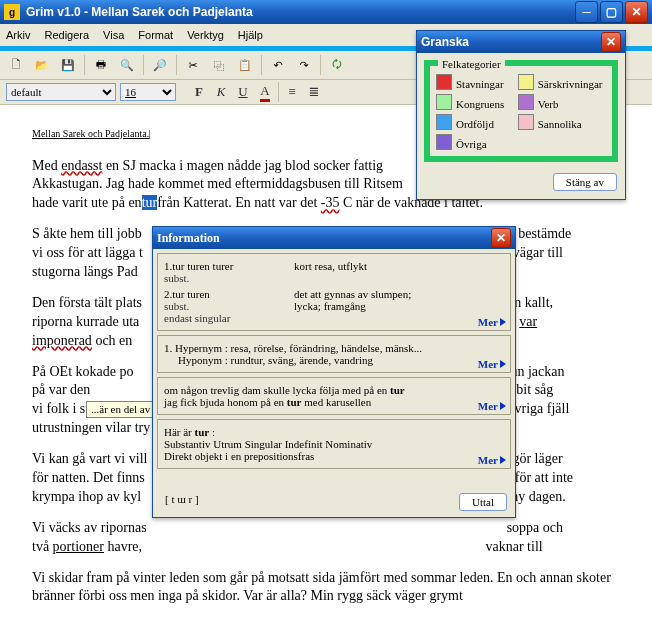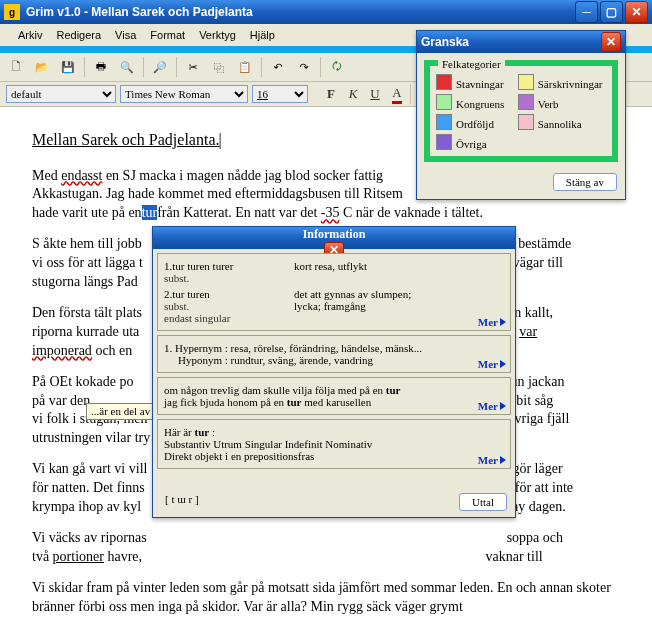--- a/index.html
+++ b/index.html
@@ -52,22 +52,22 @@
     font-weight: bold;
     cursor: pointer;
   }
   .win-btn.close { background: linear-gradient(to bottom, #f07a5e, #c22200); border-color:#a21a00;}
   .menubar {
     height: 22px;
     background: #eae8d8;
     display: flex;
     align-items: center;
     gap: 14px;
-    padding: 0 18px;
-    border-bottom: 7px solid #0ea5e9;
+    padding: 0 6px;
+    border-bottom: 5px solid #0ea5e9;
     color: #000;
   }
   .menubar .menu-item { cursor: default; }
   .toolbar {
     height: 28px;
     background: #eae8d8;
     display: flex;
     align-items: center;
     gap: 6px;
     padding: 0 6px;
@@ -109,21 +109,21 @@
     font-family: "Times New Roman", serif;
     font-size: 14px;
     line-height: 1.35;
     color: #000;
     overflow: hidden;
     height: 505px;
     background: #fff;
   }
   .doc h2 {
     margin: 6px 0 16px 0;
-    font-size: 16px;
+    font-size: 10px;
     font-weight: normal;
     text-decoration: underline;
   }
   .doc p { margin: 0 0 12px 0; }
   .caret::after { content:"|"; color:#000; margin-left:-1px; }
   .err-spell { text-decoration: underline wavy #c00000; }
   .hl-word { background:#1a63c4; color:#fff; }
   .tooltip-tag {
     position: absolute;
     left: 86px; top: 296px;
@@ -210,21 +210,20 @@
     z-index: 10;
     font-family: Tahoma;
     font-size: 11px;
   }
   .info .i-title {
     height: 22px;
     background: linear-gradient(to bottom, #3a8de8 0%, #1c5fc0 50%, #0f4ca0 100%);
     color:#fff; font-weight:bold;
     display:flex; align-items:center; padding:0 4px;
     font-size:12px;
-    flex-direction:column;
   }
   .info .i-title .spacer{flex:1;}
   .i-body { padding: 4px; }
   .i-sec {
     border: 1px solid #a0a088;
     padding: 6px 6px;
     margin-bottom: 4px;
     background:#eae8d8;
     position: relative;
   }
@@ -296,23 +295,20 @@
     <div class="tbtn">↶</div>
     <div class="tbtn">↷</div>
     <div class="tsep"></div>
     <div class="tbtn" style="color:#2a8a2a;">🗘</div>
   </div>
 
   <div class="formatbar">
     <select style="width:110px;">
       <option>default</option>
     </select>
-    <select style="width:128px;">
-      <option>Times New Roman</option>
-    </select>
     <select style="width:56px;text-decoration:underline;">
       <option>16</option>
     </select>
     <div style="width:6px;"></div>
     <div class="fmt-btn">
         <b>F</b>
       </div>
     <div class="fmt-btn">
         <i>K</i>
       </div>
@@ -454,21 +450,21 @@
       <div class="i-sec">
         <div>1. Hypernym : resa, rörelse, förändring, händelse, mänsk...</div>
         <div style="padding-left:14px;">Hyponym : rundtur, sväng, ärende, vandring</div>
         <div class="mer">
             <span>Mer</span>
             <span class="arrow"></span>
           </div>
       </div>
 
       <div class="i-sec">
-        <div><span>om någon trevlig dam skulle vilja följa med på en </span><b>tur</b></div>
+        <div><span>om någon trevlig dam skulle lycka följa med på en </span><b>tur</b></div>
         <div><span>jag fick bjuda honom på en </span><b>tur</b><span> med karusellen</span></div>
         <div class="mer">
             <span>Mer</span>
             <span class="arrow"></span>
           </div>
       </div>
 
       <div class="i-sec">
         <div><span>Här är </span><b>tur</b><span> :</span></div>
         <div>Substantiv Utrum Singular Indefinit Nominativ</div>

